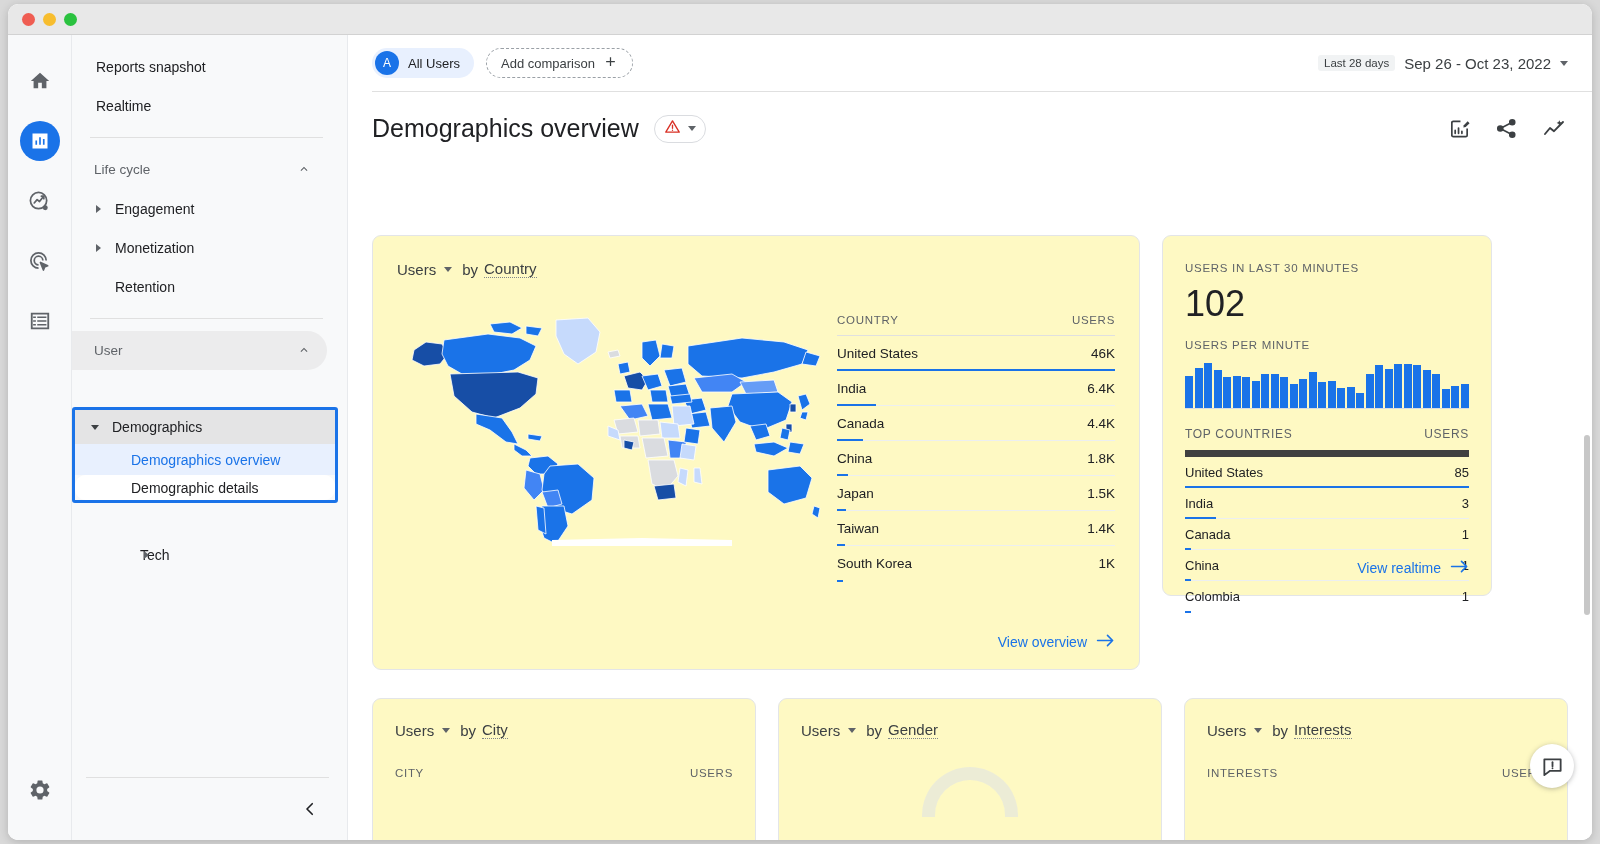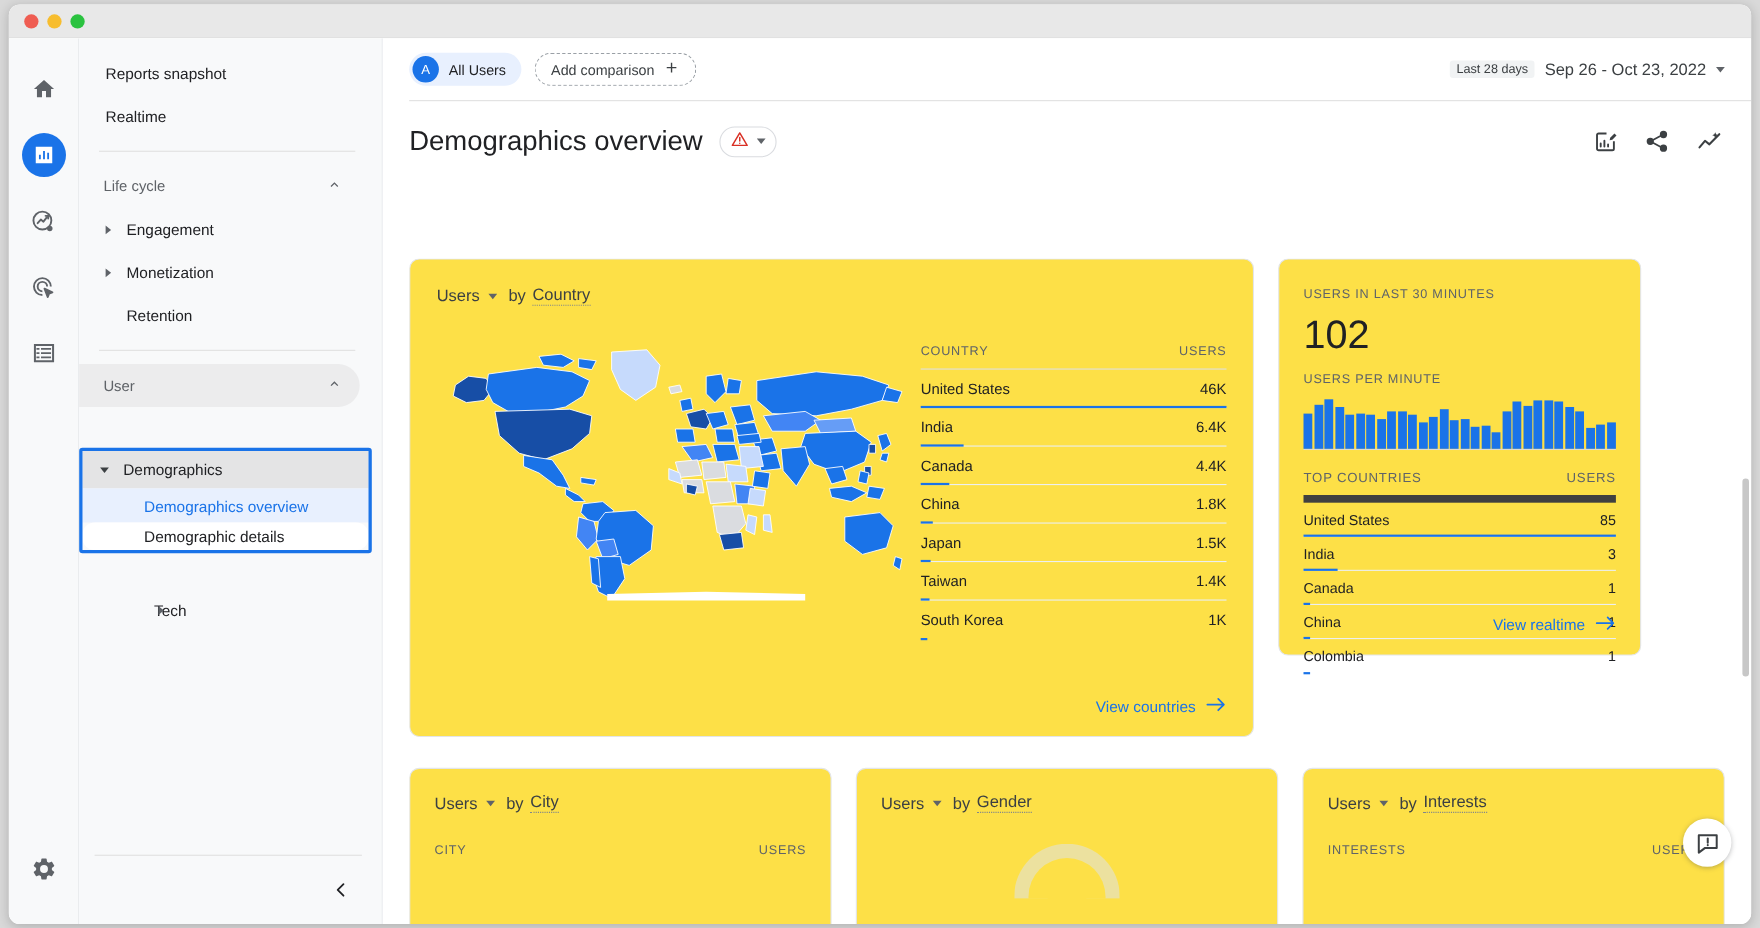--- a/index.html
+++ b/index.html
@@ -265,21 +265,21 @@
   .title-actions { display: flex; align-items: center; gap: 24px; color: #3c4043; }
   .ico-btn { cursor: pointer; display: flex; }
 
   .cards {
     position: absolute;
     top: 200px; left: 24px; right: 24px; bottom: 0;
     overflow: hidden;
   }
   .row1 { display: flex; gap: 22px; }
   .card {
-    background: #fde047;
+    background: #fef9c3;
     border: 1px solid #e3e5e8;
     border-radius: 9px;
     position: relative;
   }
   .card-country { width: 768px; height: 435px; padding: 24px 24px 0 24px; }
   .card-realtime { width: 330px; height: 361px; padding: 24px 22px 0 22px; }
 
   .card-head { font-size: 15px; color: #3c4043; display: flex; align-items: center; gap: 6px; }
   .dim-underline { border-bottom: 1px dotted #80868b; cursor: pointer; }
   .metric-caret {
@@ -728,21 +728,21 @@
                 </div>
                 <div class="tbl-row" style="border-bottom:none">
                   <span>South Korea</span>
                   <span>1K</span>
                   <i class="bar" style="width:2.2%"></i>
                 </div>
               </div>
             </div>
 
             <div class="viewlink">
-              <span>View countries</span>
+              <span>View overview</span>
               <span>
                 <svg width="19" height="15" viewBox="0 0 24 18" fill="none" stroke="currentColor" stroke-width="2" stroke-linecap="round" stroke-linejoin="round">
                     <path d="M2 9h19M14.5 2.5L21 9l-6.5 6.5"></path>
                   </svg>
               </span>
             </div>
           </div>
 
           <div class="card card-realtime">
             <div class="rt-label">USERS IN LAST 30 MINUTES</div>

